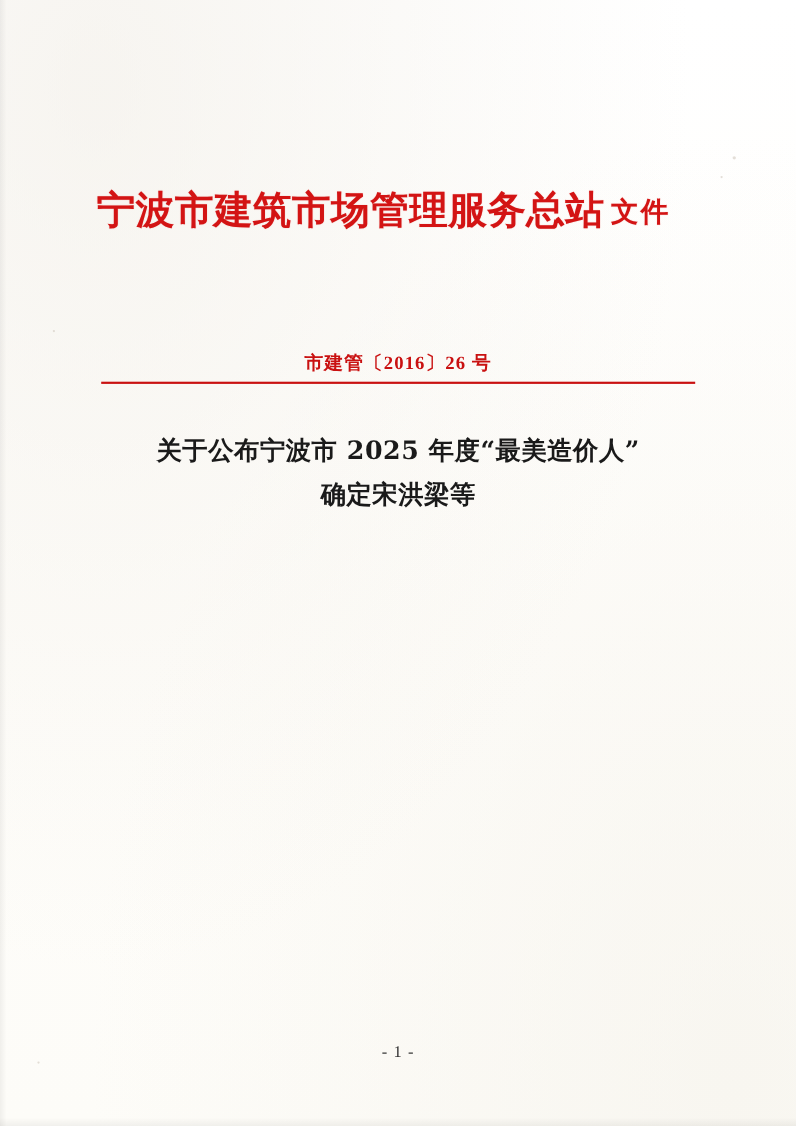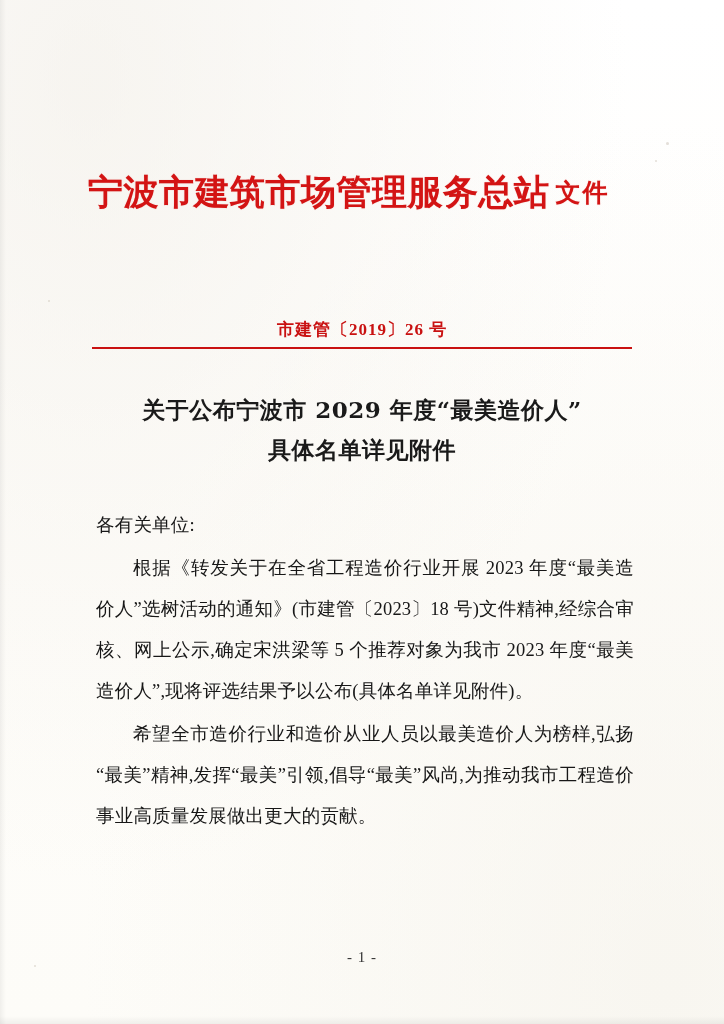--- a/index.html
+++ b/index.html
@@ -184,30 +184,25 @@
 
     <div class="letterhead">
       <div class="lh-rows">
         <div class="lh-lines">
           <div class="lh-line">宁波市建筑市场管理服务总站</div>
         </div>
         <div class="lh-suffix">文件</div>
       </div>
     </div>
 
-    <div class="doc-number">市建管〔2019〕26 号</div>
+    <div class="doc-number">市建管〔2016〕26 号</div>
 
     <div class="red-rule"></div>
 
     <div class="doc-title">
-      <span class="tline">关于公布宁波市 2029 年度“最美造价人”</span>
-      <span class="tline">具体名单详见附件</span>
+      <span class="tline">关于公布宁波市 2025 年度“最美造价人”</span>
+      <span class="tline">确定宋洪梁等</span>
     </div>
 
-    <div class="body-text">
-      <p>各有关单位:</p>
-      <p class="p-indent">根据《转发关于在全省工程造价行业开展 2023 年度“最美造价人”选树活动的通知》(市建管〔2023〕18 号)文件精神,经综合审核、网上公示,确定宋洪梁等 5 个推荐对象为我市 2023 年度“最美造价人”,现将评选结果予以公布(具体名单详见附件)。</p>
-      <p class="p-indent">希望全市造价行业和造价从业人员以最美造价人为榜样,弘扬“最美”精神,发挥“最美”引领,倡导“最美”风尚,为推动我市工程造价事业高质量发展做出更大的贡献。</p>
-    </div>
 
     <div class="footer">- 1 -</div>
   </div>
 </div>
 
 </body></html>

